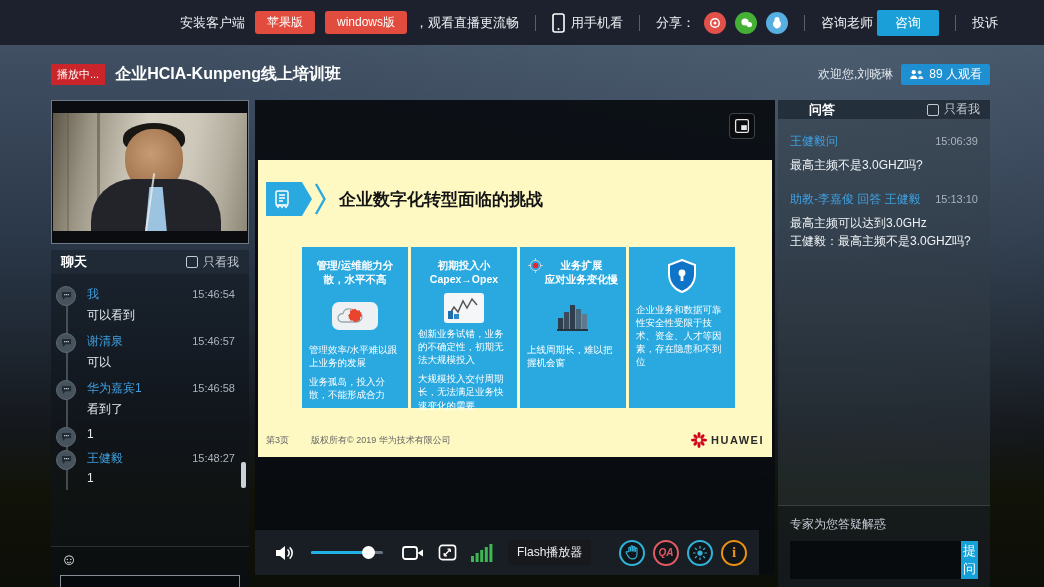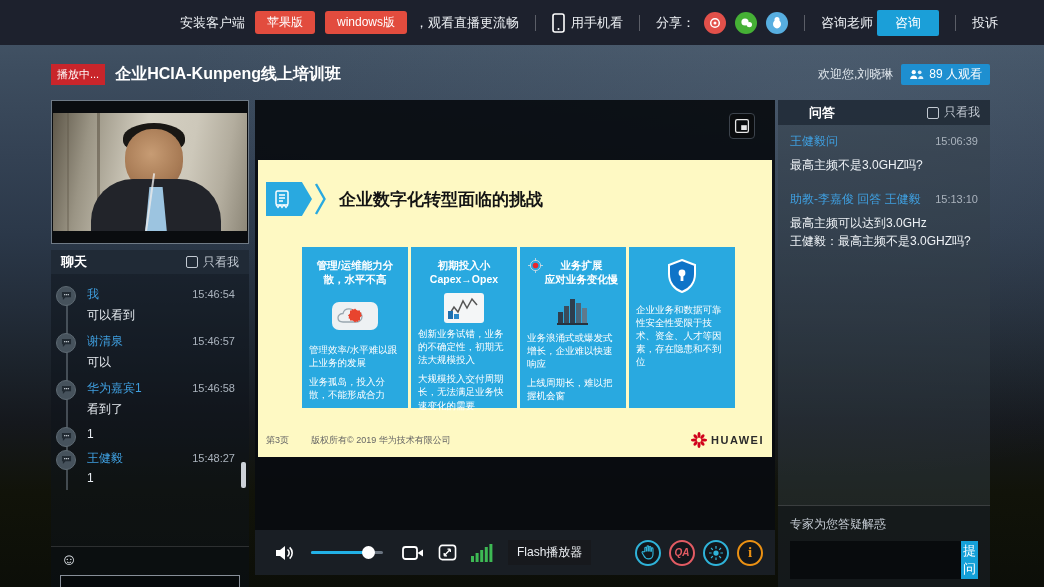--- a/index.html
+++ b/index.html
@@ -79,36 +79,36 @@
   .box-head .th { white-space:pre-line; }
   .box-head svg { margin:-1px 2px 0 0; flex:none; }
   .box-icon { height:46px; display:flex; align-items:center; justify-content:center; margin-top:6px; }
   .box-body { padding:4px 7px 0 7px; font-size:9.5px; line-height:1.38; text-align:left; }
   .box-body p { margin-bottom:6px; }
   .slide-footer { position:absolute; left:8px; right:8px; top:272px; display:flex; align-items:center; font-size:9px; color:#666; }
   .copyright { margin-left:22px; }
   .huawei { margin-left:auto; display:flex; align-items:center; }
   .huawei-word { font-size:11px; font-weight:bold; letter-spacing:1.5px; color:#2b2b2b; margin-left:4px; }
   
-  .controls { position:absolute; bottom:0; left:0; right:0; height:45px; background:rgba(36,42,50,.62);
+  .controls { position:absolute; bottom:0; left:0; right:16px; height:45px; background:rgba(36,42,50,.62);
     display:flex; align-items:center; padding:0 12px; }
   .slider { position:relative; width:72px; height:3px; background:#6a7480; margin:0 12px 0 10px; border-radius:2px; }
   .slider-fill { position:absolute; left:0; top:0; height:3px; width:80%; background:#22b1e6; border-radius:2px; }
   .slider-knob { position:absolute; left:calc(80% - 7px); top:-5px; width:13px; height:13px; border-radius:50%; background:#fff; }
   .ctrl-ico { margin:0 7px; display:flex; align-items:center; }
   .flash-label { background:#17191d; color:#eef1f5; font-size:12px; padding:4px 9px; margin-left:8px; }
   .cbtns { margin-left:auto; display:flex; align-items:center; }
   .cbtn { width:26px; height:26px; border-radius:50%; border:2px solid; display:flex; align-items:center; justify-content:center;
     margin-left:8px; background:rgba(0,0,0,.25); }
   .cbtn.hand, .cbtn.sun { border-color:#2fb3d9; color:#2fb3d9; }
   .cbtn.qab { border-color:#e25b63; color:#e25b63; font-size:10px; font-weight:bold; font-style:italic; }
   .cbtn.info { border-color:#eb9113; color:#eb9113; font-family:"Liberation Serif","DejaVu Serif",serif; font-weight:bold; font-size:15px; }
   
   .qa { position:absolute; left:778px; top:100px; width:212px; height:487px; background:rgba(52,62,72,.45); }
-  .qa .panel-head { height:25px;padding-left:31px; }
+  .qa .panel-head { height:19px;padding-left:31px; }
   .qa-list { position:absolute; top:25px; left:0; right:0; padding:8px 12px; }
   .qa-item { margin-bottom:16px; }
   .qa-lines { font-size:12px; color:#eef2f6; margin-top:6px; line-height:1.55; white-space:pre-line; }
   .qa-bottom { position:absolute; bottom:0; left:0; right:0; height:82px; border-top:1px solid rgba(255,255,255,.16);
     background:rgba(8,11,15,.4); padding:10px 12px 0 12px; }
   .qa-prompt { font-size:12px; color:#c2c9d1; }
   .qa-input-row { display:flex; margin-top:8px; height:38px; }
   .qa-input { flex:1; background:rgba(4,6,9,.72); border:none; color:#e8edf2; font-size:12px; padding:0 8px; font-family:inherit; }
   .ask-btn { width:56px; background:#14a0d8; color:#fff; border:none; font-size:13px; font-family:inherit; }
 </style>
@@ -356,21 +356,20 @@
             <svg width="34" height="34" viewBox="0 0 34 34">
                 <rect x="2" y="19" width="5" height="12" fill="#2e3e4e"></rect>
                 <rect x="8" y="13" width="5" height="18" fill="#3a4c5c"></rect>
                 <rect x="14" y="6" width="5" height="25" fill="#2e3e4e"></rect>
                 <rect x="20" y="10" width="5" height="21" fill="#4a6478"></rect>
                 <rect x="26" y="15" width="5" height="16" fill="#60798c"></rect>
                 <rect x="1" y="30" width="31" height="2" fill="#26323e"></rect>
               </svg>
           </div>
           <div class="box-body">
-            <p>业务浪涌式或爆发式增长，企业难以快速响应</p>
               <p>上线周期长，难以把握机会窗</p>
           </div>
         </div>
 
         <div class="sbox">
           <div class="box-icon">
             <svg width="30" height="34" viewBox="0 0 30 34">
                 <path d="M15 1 28 6v9c0 9-5.5 15.5-13 18C7.5 30.5 2 24 2 15V6z" fill="#0e74c8" stroke="#fff" stroke-width="2"></path>
                 <circle cx="15" cy="14" r="3.4" fill="#fff"></circle>
                 <rect x="13.6" y="16" width="2.8" height="6" fill="#fff"></rect>

